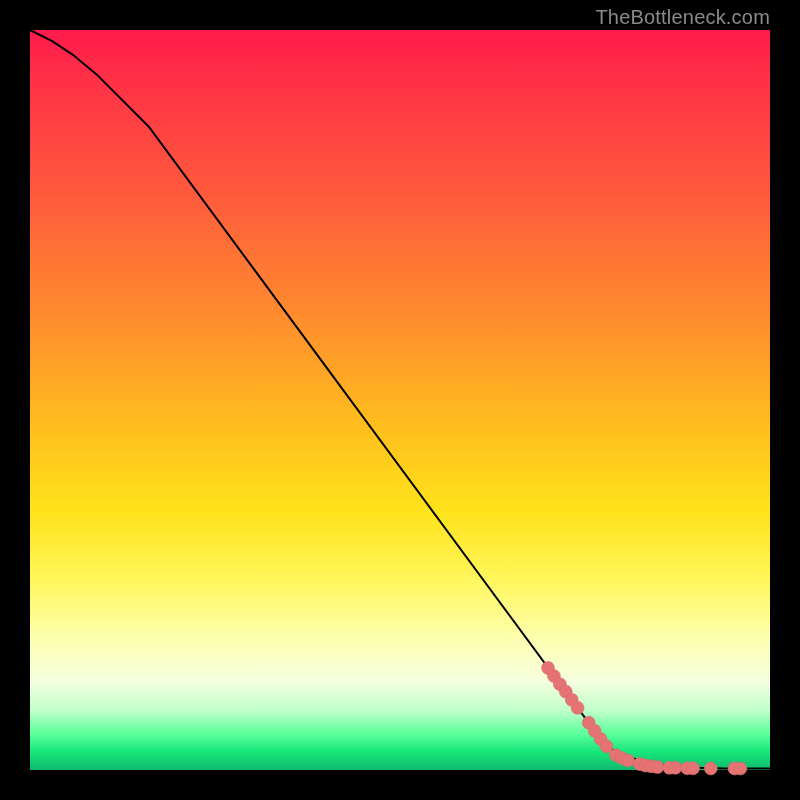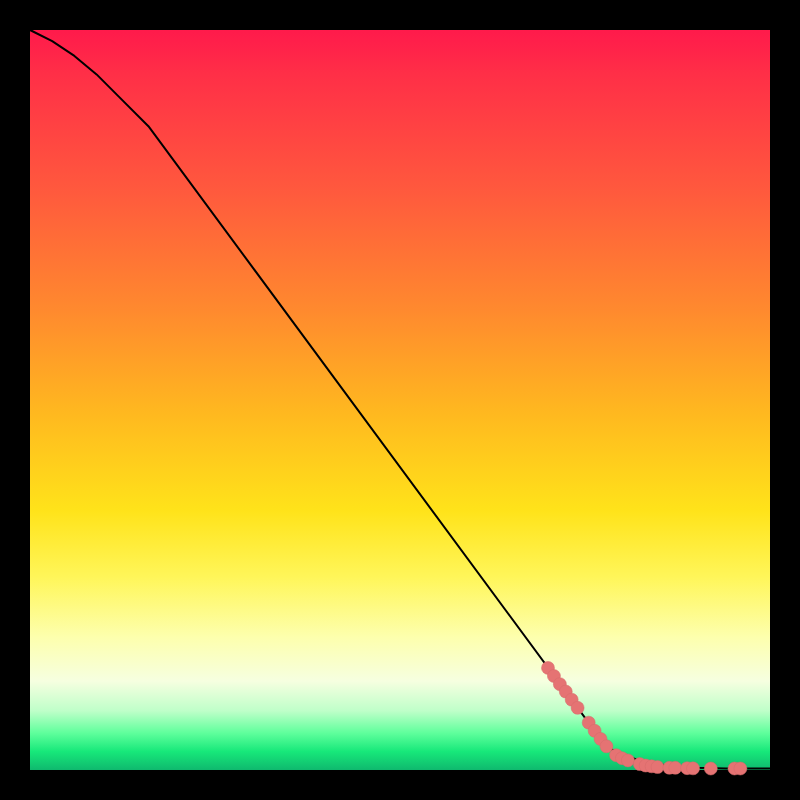--- a/index.html
+++ b/index.html
@@ -69,20 +69,21 @@
     fill: #e57373;
     stroke: #d46a6a;
     stroke-width: 0.5;
   }
 </style>
 </head>
 <body>
 
 <div class="stage">
   <div class="plot"></div>
+  <div class="watermark">TheBottleneck.com</div>
   <svg class="overlay" viewBox="0 0 740 740">
     <path id="curve-path" class="curve" d="M0.00 0.00 L22.20 11.10 L44.40 25.90 L66.60 44.40 L88.80 66.60 L118.40 96.20 L577.20 717.80 L606.80 729.64 L636.40 735.56 L666.00 737.78 L695.60 738.52 L740.00 738.52"></path>
     <g id="dots">
         <circle cx="518.00" cy="637.88" r="6.5" class="dot"></circle>
         <circle cx="523.92" cy="646.02" r="6.5" class="dot"></circle>
         <circle cx="529.84" cy="654.16" r="6.5" class="dot"></circle>
         <circle cx="535.76" cy="661.56" r="6.5" class="dot"></circle>
         <circle cx="541.68" cy="669.70" r="6.5" class="dot"></circle>
         <circle cx="547.60" cy="677.84" r="6.5" class="dot"></circle>
         <circle cx="558.70" cy="692.64" r="6.5" class="dot"></circle>

